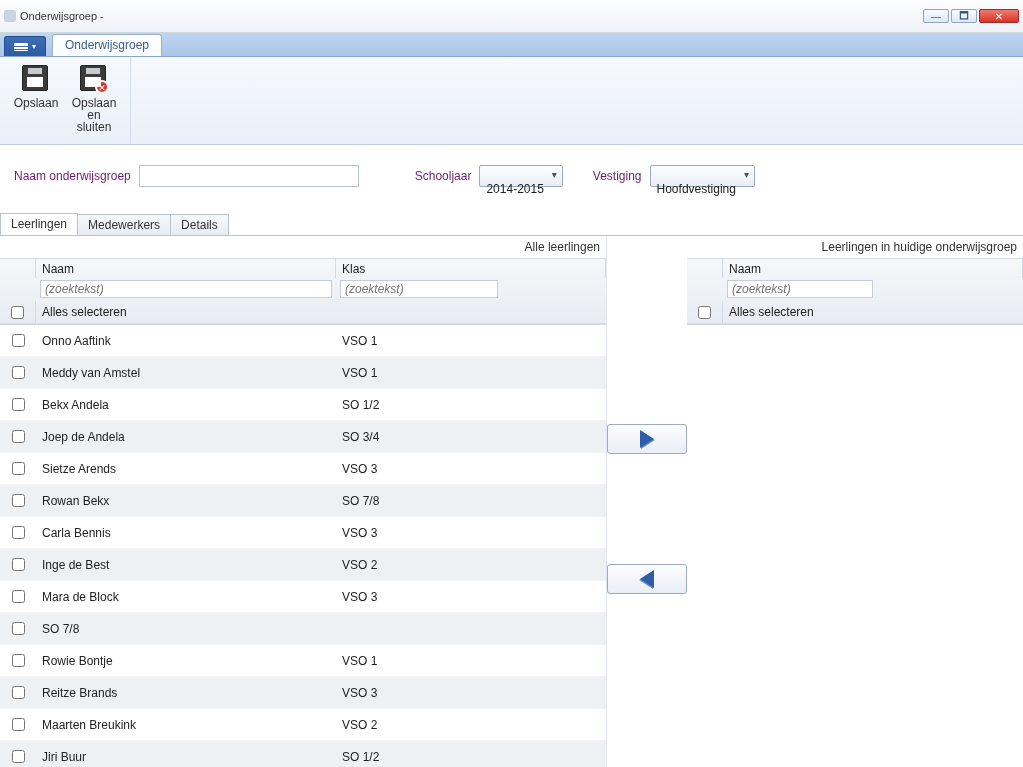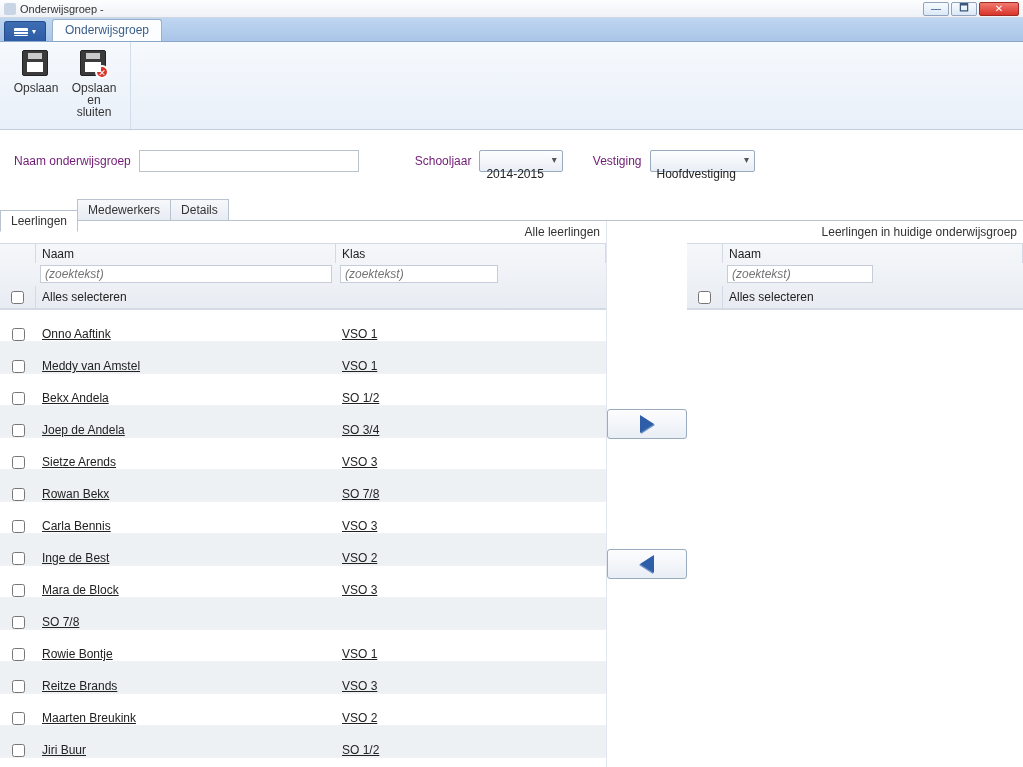--- a/index.html
+++ b/index.html
@@ -1,19 +1,19 @@
 <!DOCTYPE html>
 <html><head>
 <meta charset="utf-8">
 <style>
   * { box-sizing: border-box; margin: 0; padding: 0; font-family: "Segoe UI", Tahoma, sans-serif; font-size: 12px; }
   body { background: #fff; width: 1023px; height: 767px; overflow: hidden; color: #222; }
 
   
-  .titlebar { height: 18px; background: linear-gradient(#fdfdfe,#eef2f7); border-bottom: 1px solid #d0d7e1; display:flex; align-items:center; padding:0 4px; }
+  .titlebar { height: 33px; background: linear-gradient(#fdfdfe,#eef2f7); border-bottom: 1px solid #d0d7e1; display:flex; align-items:center; padding:0 4px; }
   .titlebar .app-icon { width:12px; height:12px; background:#c9d5e4; border-radius:2px; margin-right:4px; }
   .titlebar .title { flex:1; font-size:11px; color:#333; }
   .win-controls { display:flex; gap:2px; }
   .win-btn { width:26px; height:14px; border:1px solid #8fa3bc; background:linear-gradient(#f7fbff,#dce8f6); border-radius:2px; display:flex; align-items:center; justify-content:center; font-size:10px; color:#3a587e; cursor:default; }
   .win-btn.close { background:linear-gradient(#f07a6f,#d9342a); border-color:#a02a23; color:#fff; width:40px; border-radius:2px 2px 2px 2px; }
 
   
   .ribbon-strip { height:24px; background:linear-gradient(#bfd6f1,#a9c5e8); border-bottom:1px solid #8aa6c8; display:flex; align-items:flex-end; padding-left:4px; }
   .menu-btn { width:42px; height:20px; background:linear-gradient(#3f6db3,#2c5ca5); border:1px solid #234d8c; border-bottom:none; border-radius:3px 3px 0 0; display:flex; align-items:center; justify-content:center; color:#fff; }
   .menu-btn span.icon { display:inline-block; width:14px; height:8px; background:#fff; border-radius:1px; position:relative; }
@@ -34,21 +34,21 @@
   
   .form-row { padding:20px 14px; display:flex; align-items:center; gap:8px; }
   .form-row label { color:#701a75; }
   .text-input { width:220px; height:22px; border:1px solid #b9c3d0; background:#fff; padding:0 4px; }
   .dropdown { height:22px; border:1px solid #9aaabf; background:linear-gradient(#fdfdfe,#e9eef5); padding:16px 18px 2px 6px; position:relative; border-radius:2px; cursor:default; }
   .dropdown:after{content:"▾"; position:absolute; right:5px; top:3px; color:#555; font-size:10px;}
 
   
   .tabs { display:flex; align-items:flex-end; border-bottom:1px solid #b9c3d0; margin-top:6px; }
   .tab { padding:3px 10px; border:1px solid #b9c3d0; border-bottom:none; background:linear-gradient(#f6f8fb,#e7ecf3); margin-right:-1px; color:#333; cursor:default; }
-  .tab.active { background:#fff; border-bottom:1px solid #fff; position:relative; top:12px; }
+  .tab.active { background:#fff; border-bottom:1px solid #fff; position:relative; top:0; }
 
   
   .body { display:flex; height:560px; }
   .panel-left { width:686px; display:flex; flex-direction:column; border-right:1px solid #e1e6ee; }
   .panel-middle { width:88px; display:flex; flex-direction:column; align-items:center; justify-content:flex-start; gap:110px; padding-top:188px; }
   .panel-right { flex:1; display:flex; flex-direction:column; }
 
   .panel-title { padding:4px 6px; color:#333;text-align:right; }
 
   
@@ -57,21 +57,21 @@
   .head-cell { padding:3px 6px 2px 6px; border-right:1px solid #d3dae4; font-weight:normal; color:#222; }
   .col-check { width:36px; display:flex; align-items:center; justify-content:center; }
   .col-name { width:300px; }
   .col-klas { flex:1; }
   .search-row { display:flex; }
   .search-row input { height:18px; border:1px solid #c6cdd8; background:#fff; padding:0 4px; font-style:italic; color:#8b5cf6; width:calc(100% - 8px); margin:2px 4px 3px 4px; }
   .select-all-row { display:flex; border-bottom:1px solid #d3dae4; font-weight:bold; }
   .select-all-row .head-cell { padding:4px 6px; }
 
   .grid-body { overflow-y:scroll; height:458px; position:relative; }
-  .row { display:flex; align-items:flex-end; height:32px; border-bottom:1px solid #f0f2f5;text-decoration:underline; }
+  .row { display:flex; align-items:center; height:32px; border-bottom:1px solid #f0f2f5; }
   .row:nth-child(even){ background:#eef1f4; }
   .row .col-check input { }
   .row .col-name, .row .col-klas { padding:0 6px; }
   input[type=checkbox]{ width:13px; height:13px; }
 
   
   .move-btn { width:80px; height:30px; border:1px solid #9aaabf; background:linear-gradient(#fdfdfe,#e9eef5); border-radius:3px; display:flex; align-items:center; justify-content:center; cursor:default; }
   .arrow-right, .arrow-left { width:0; height:0; }
   .arrow-right { border-top:9px solid transparent; border-bottom:9px solid transparent; border-left:14px solid #2f5ea8; filter:drop-shadow(1px 1px 0 #6a90c8); }
   .arrow-left { border-top:9px solid transparent; border-bottom:9px solid transparent; border-right:14px solid #2f5ea8; filter:drop-shadow(-1px 1px 0 #6a90c8); }

